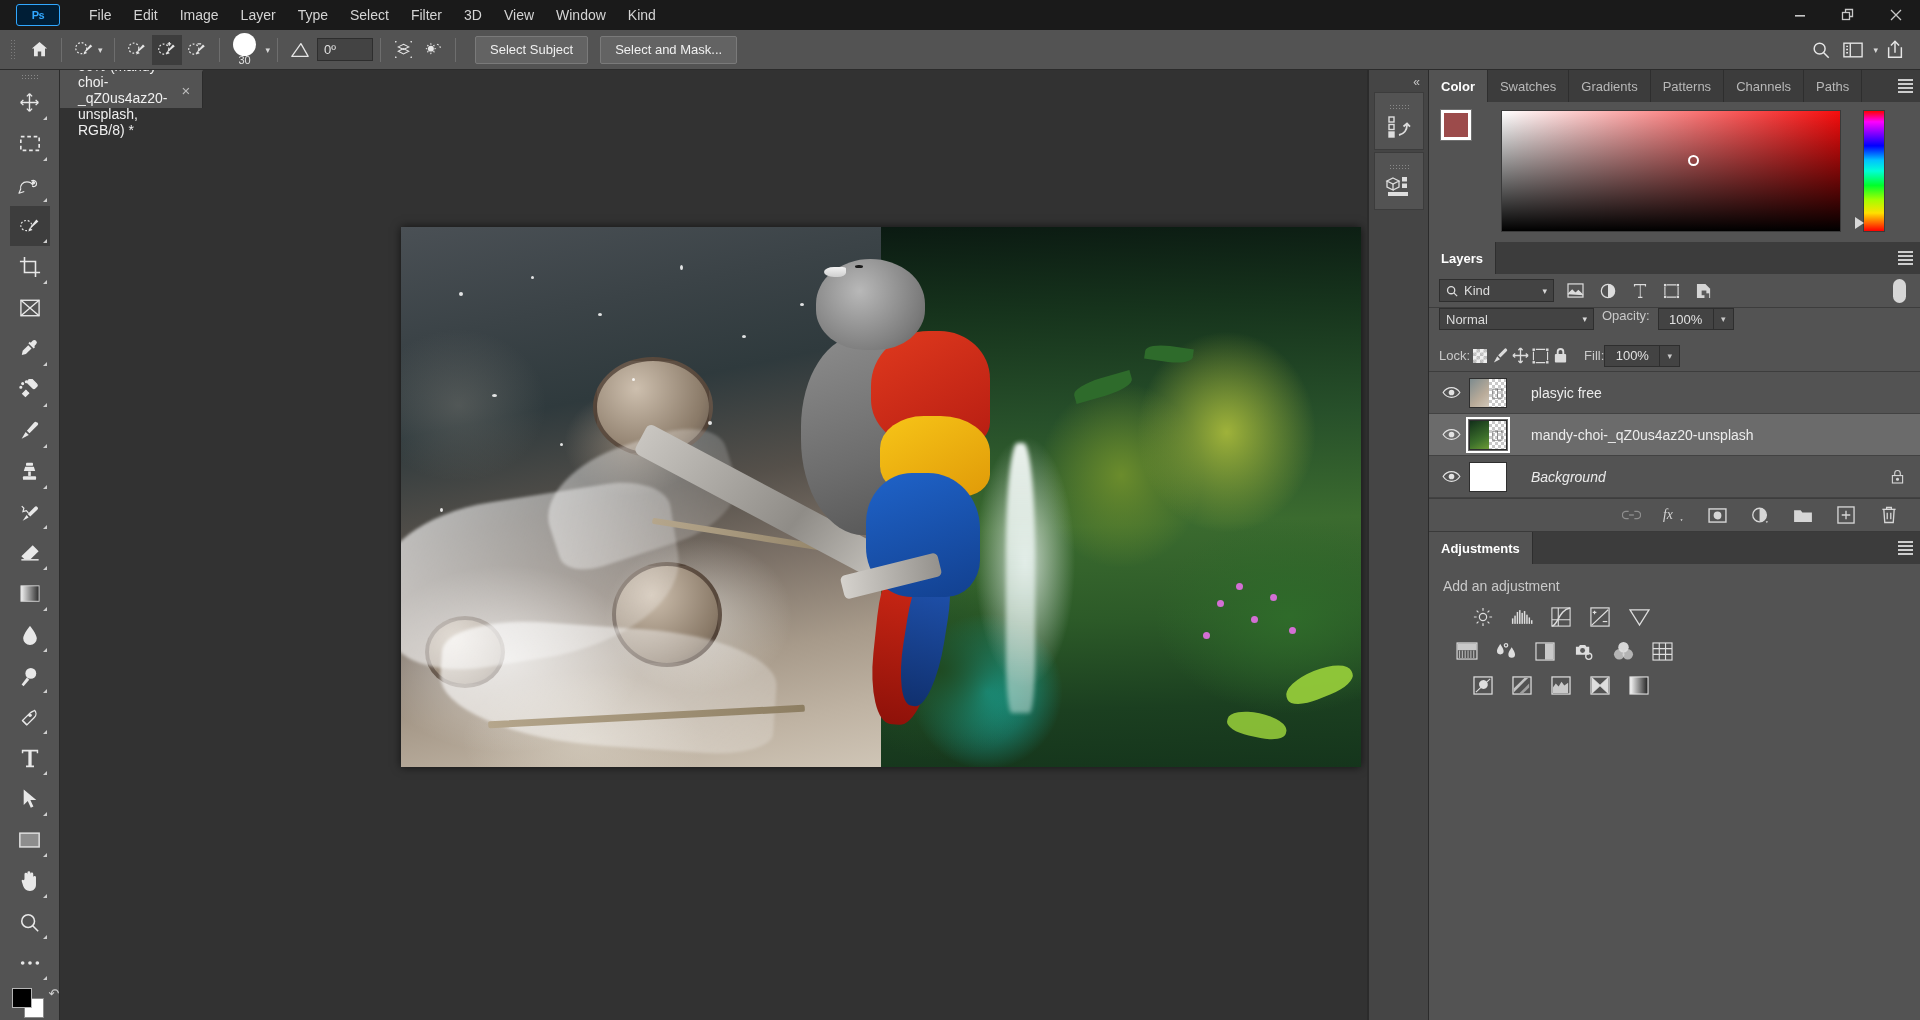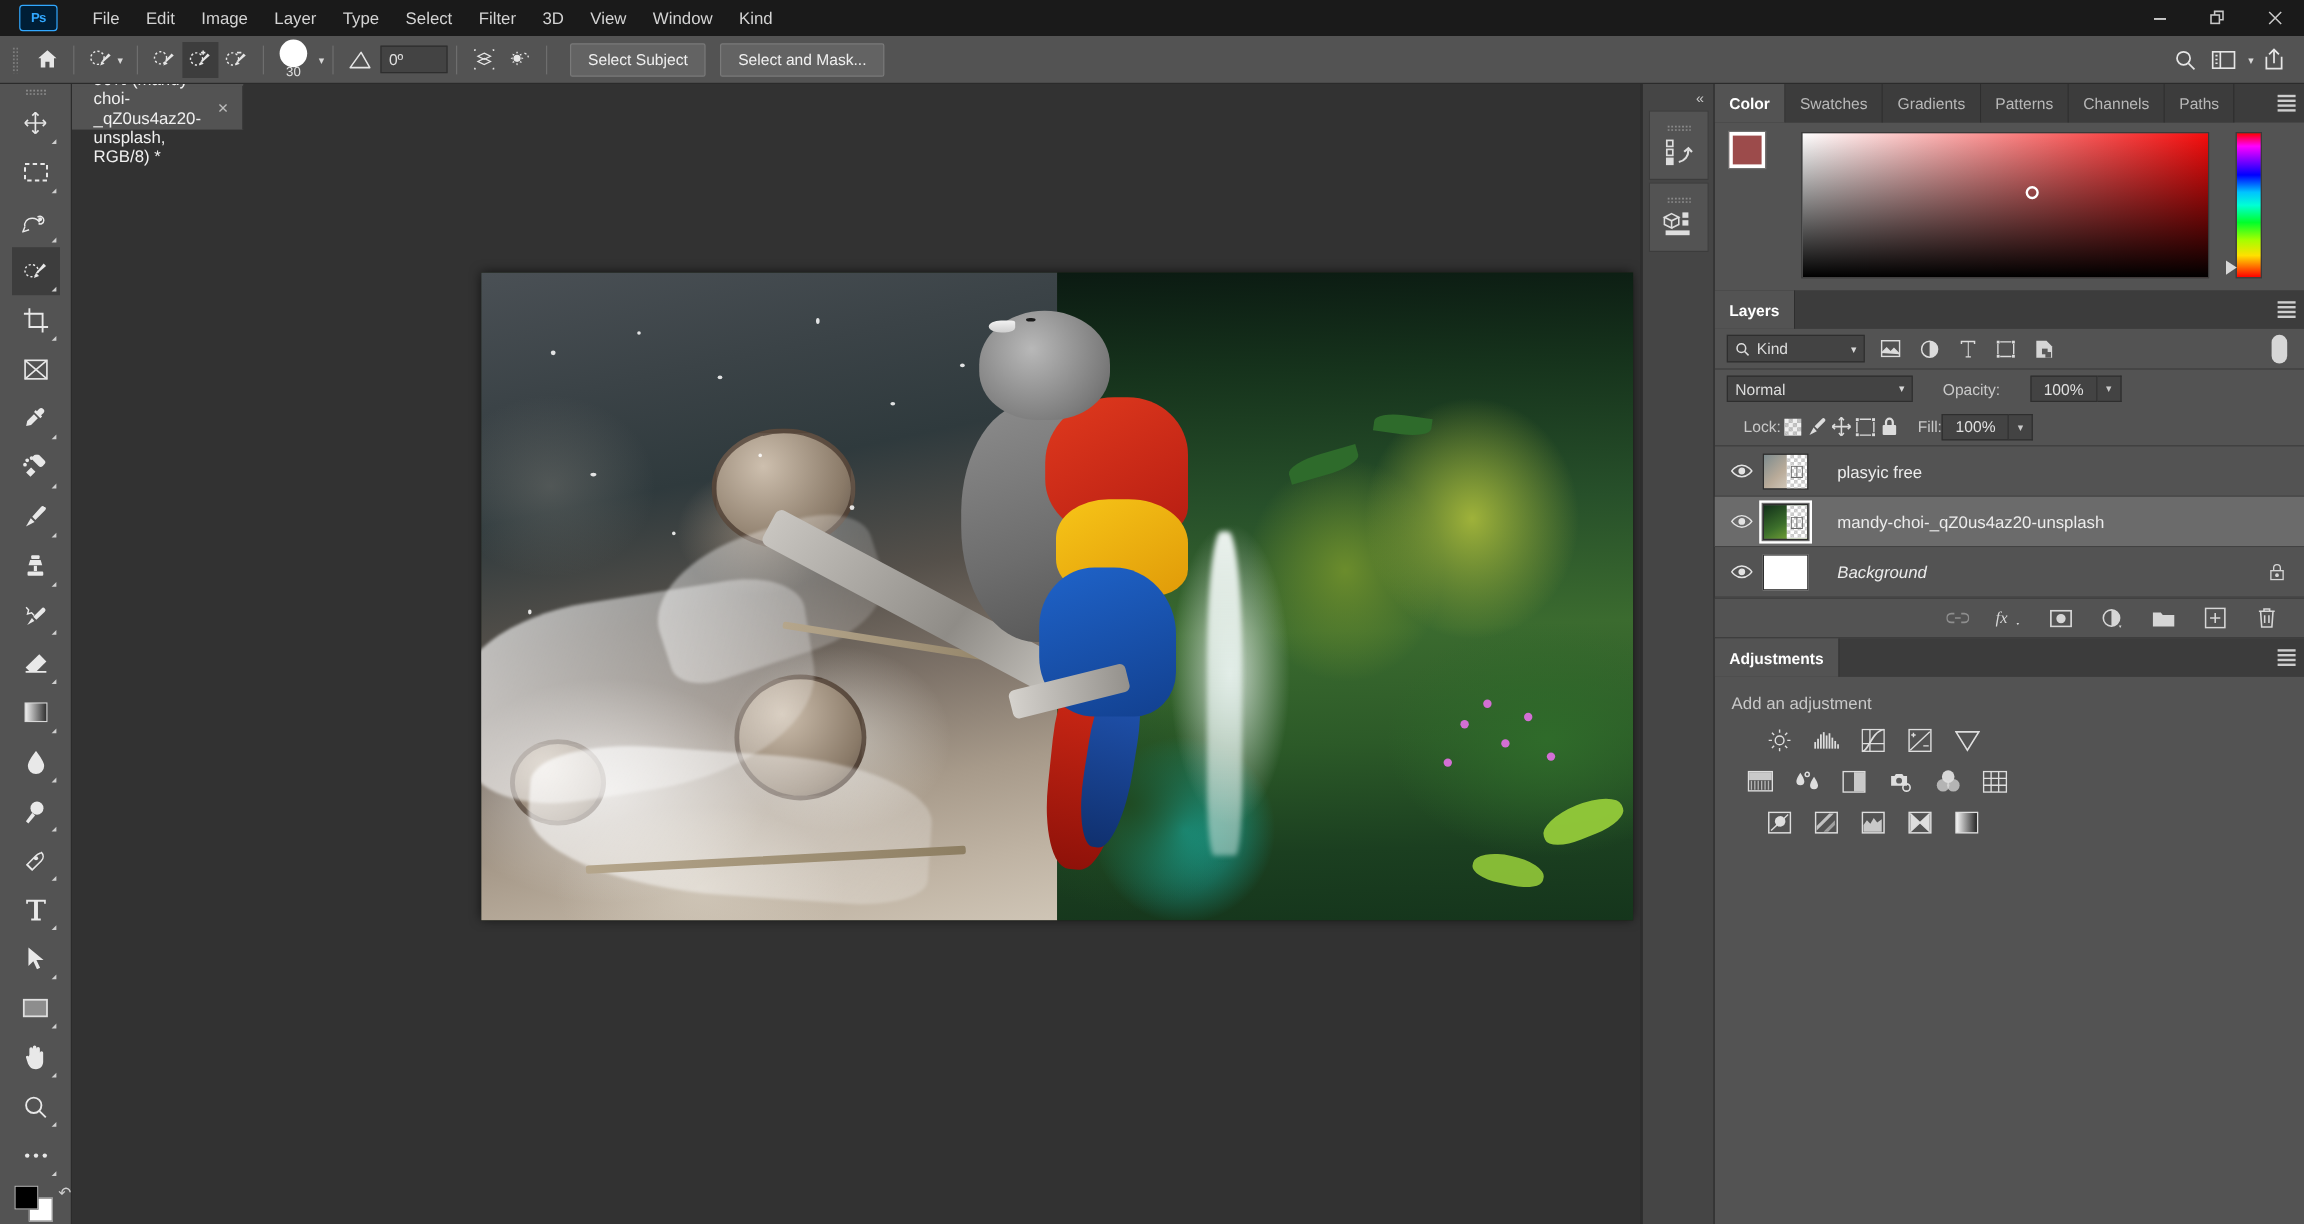--- a/index.html
+++ b/index.html
@@ -11,21 +11,21 @@
     -webkit-font-smoothing: antialiased;
   }
   body { display: flex; flex-direction: column; position: relative; }
 
   
   .titlebar {
     height: 30px; background: #1a1a1a; display: flex; align-items: center;
     flex: 0 0 30px; position: relative;
   }
   .ps-logo {
-    width: 32px; height: 22px; margin-left: 16px; border: 1px solid #31a8ff;
+    width: 44px; height: 22px; margin-left: 16px; border: 1px solid #31a8ff;
     border-radius: 3px; background: #001e36; color: #31a8ff;
     font-size: 11px; font-weight: bold; display: flex;
     align-items: center; justify-content: center; letter-spacing: -0.5px;
   }
   .menubar { display: flex; align-items: center; margin-left: 18px; height: 30px; }
   .menu-item {
     color: #d4d4d4; font-size: 14px; padding: 0 11px; line-height: 30px;
     height: 30px; cursor: default; white-space: nowrap;
   }
   .winctl { position: absolute; right: 0; top: 0; height: 30px; display: flex; }
@@ -274,33 +274,33 @@
   .filter-row { height: 34px; display: flex; align-items: center; padding: 0 10px; gap: 11px;
     border-bottom: 1px solid #3d3d3d; }
   .kind-select { width: 115px; height: 23px; background: #434343; border: 1px solid #2e2e2e;
     display: flex; align-items: center; color: #dcdcdc; font-size: 13px; padding: 0 6px; gap: 6px; }
   .kind-select .lbl { flex: 1; }
   .filt-icon { width: 21px; height: 21px; display: flex; align-items: center;
     justify-content: center; color: #dcdcdc; }
   .toggle-pill { width: 13px; height: 24px; border-radius: 7px; background: #d6d6d6;
     margin-left: auto; margin-right: 4px; }
 
-  .blend-row { height: 32px; display: flex; align-items: center; padding: 0 10px; gap: 25px; }
+  .blend-row { height: 32px; display: flex; padding: 0 10px; gap: 8px; }
   .blend-select { width: 155px; height: 22px; background: #434343; border: 1px solid #2e2e2e;
     display: flex; align-items: center; color: #dcdcdc; font-size: 13px; padding: 0 6px; }
   .blend-select .lbl { flex: 1; }
   .mini-label { color: #c9c9c9; font-size: 13px; }
   .num-field { width: 56px; height: 22px; background: #434343; border: 1px solid #2e2e2e;
     color: #e0e0e0; font-size: 13px; display: flex; align-items: center;
     justify-content: center; }
   .stepper { width: 20px; height: 22px; background: #434343; border: 1px solid #2e2e2e;
     border-left: none; display: flex; align-items: center; justify-content: center;
     color: #c9c9c9; font-size: 9px; }
 
-  .lock-row { height: 32px; display: flex; align-items: center; padding: 0 24px; gap: 0;
+  .lock-row { height: 32px; display: flex; align-items: center; padding: 0 10px; gap: 0;
     border-bottom: 1px solid #3d3d3d; }
   .lock-icon { width: 20px; height: 20px; display: flex; align-items: center;
     justify-content: center; color: #dcdcdc; }
   .checkers { width: 14px; height: 14px;
     background-image:
       linear-gradient(45deg, #bdbdbd 25%, transparent 25%, transparent 75%, #bdbdbd 75%),
       linear-gradient(45deg, #bdbdbd 25%, transparent 25%, transparent 75%, #bdbdbd 75%);
     background-size: 7px 7px; background-position: 0 0, 3.5px 3.5px; background-color: #efefef; }
 
   .layerlist { display: flex; flex-direction: column; }

